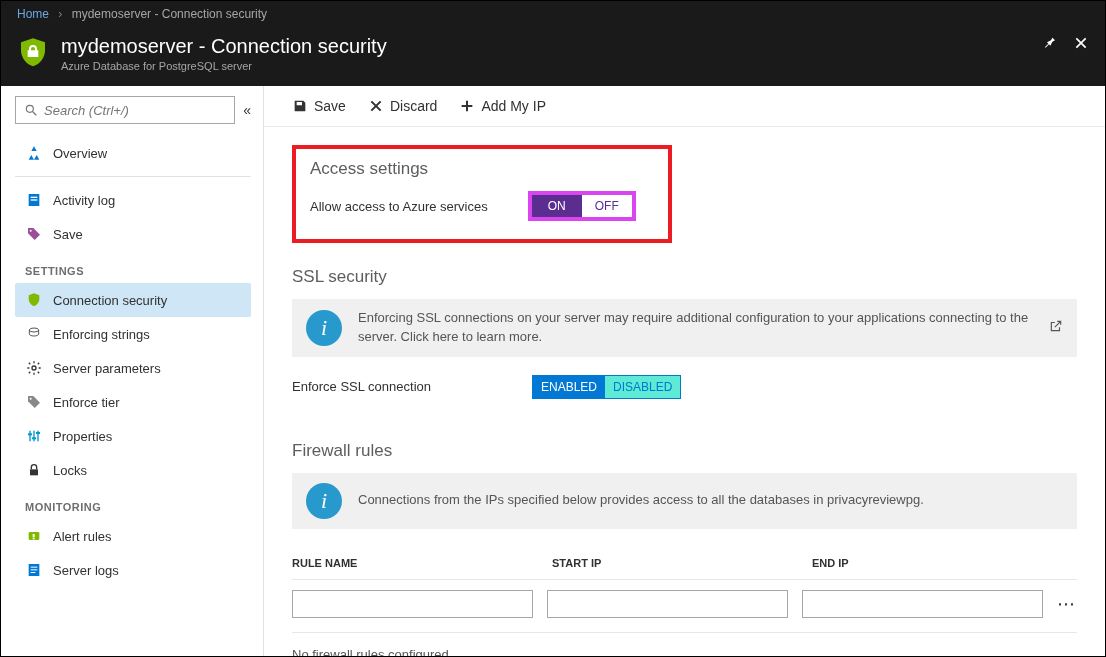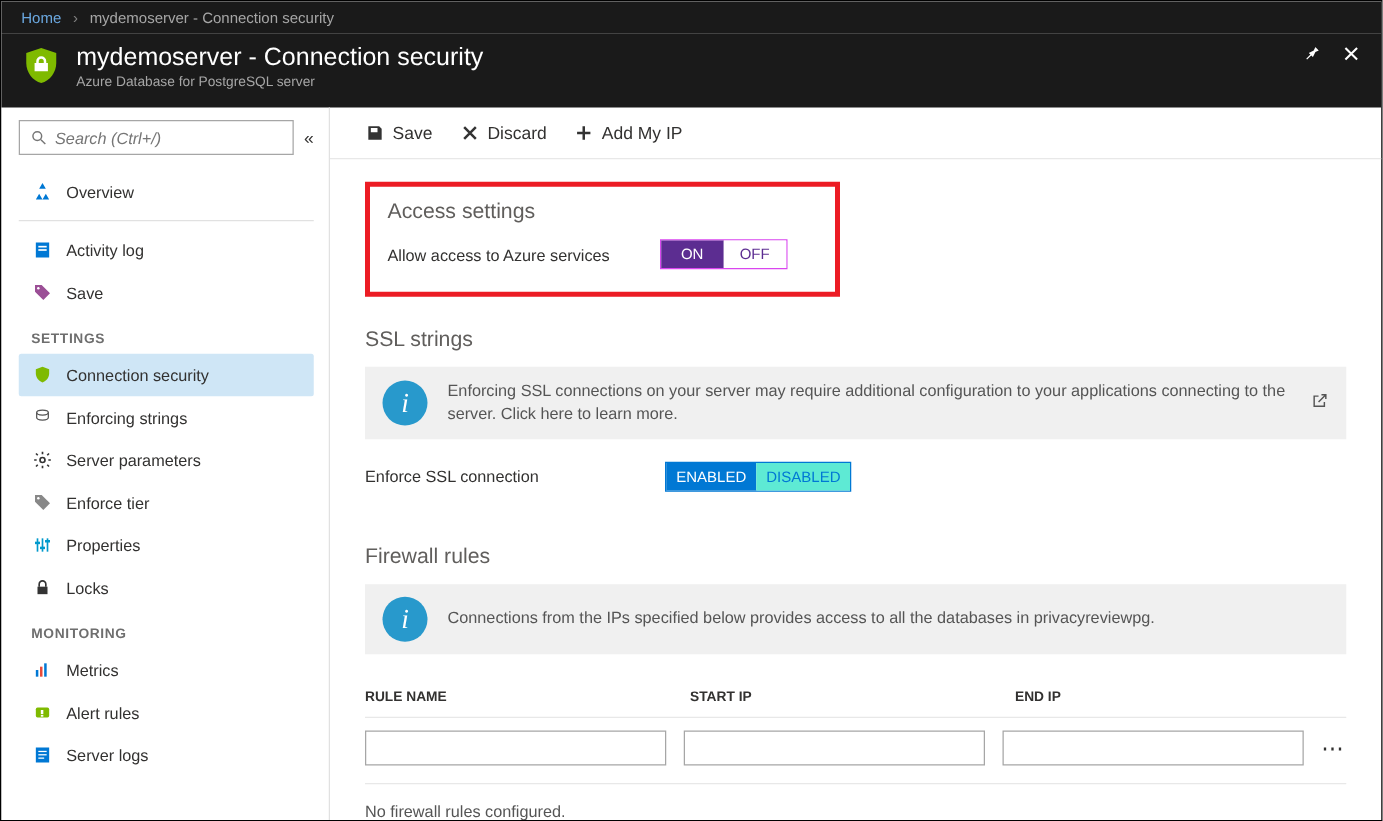--- a/index.html
+++ b/index.html
@@ -39,21 +39,21 @@
 
 .toolbar { display: flex; gap: 22px; padding: 12px 28px; border-bottom: 1px solid #e8e8e8;}
 .tbtn { display:flex; align-items:center; gap:6px; cursor:pointer; font-size:14px;}
 .tbtn svg { width:16px; height:16px; }
 
 
 .content { padding: 18px 28px; }
 .highlight-box { border: 4px solid #ec1c24; padding: 10px 14px 18px; margin-bottom: 24px; max-width: 380px;}
 .section-title { color: #605e5c; font-size: 17px; margin-bottom: 12px; }
 .row-inline { display:flex; align-items:center; gap: 40px;}
-.toggle { display:flex; border:1px solid #d946ef;}
+.toggle { display:flex; border:4px solid #d946ef;}
 .toggle .opt { width:50px; text-align:center; padding:4px 0; font-size:12px; cursor:pointer;}
 .toggle .on { background:#5c2d91; color:#fff;}
 .toggle .off { background:#fff; color:#5c2d91;text-align:center;}
 
 .toggle-blue { display:flex; border:1px solid #0078d4;}
 .toggle-blue .opt { padding:4px 8px; font-size:12px; cursor:pointer;}
 .toggle-blue .on { background:#0078d4; color:#fff;}
 .toggle-blue .off { background:#5eead4; color:#0078d4;}
 
 .info-banner { background:#f0f0f0; display:flex; align-items:center; padding:10px 14px; gap:16px; margin-bottom:18px;}
@@ -200,30 +200,20 @@
           </svg>
         </span>
       <span>Locks</span>
     </div>
 
     <div class="nav-head">MONITORING</div>
 
     <div class="nav-item">
       <span class="ico">
           <svg width="16" height="16" viewBox="0 0 24 24">
-            <rect x="4" y="12" width="3" height="8" fill="#0078d4"></rect>
-            <rect x="9" y="8" width="3" height="12" fill="#e74c3c"></rect>
-            <rect x="14" y="4" width="3" height="16" fill="#0078d4"></rect>
-          </svg>
-        </span>
-      <span>Metrics</span>
-    </div>
-    <div class="nav-item">
-      <span class="ico">
-          <svg width="16" height="16" viewBox="0 0 24 24">
             <rect x="4" y="6" width="16" height="12" rx="2" fill="#7fba00"></rect>
             <rect x="10" y="9" width="3" height="5" fill="#fff"></rect>
             <rect x="10" y="15" width="3" height="2" fill="#fff"></rect>
           </svg>
         </span>
       <span>Alert rules</span>
     </div>
     <div class="nav-item">
       <span class="ico">
           <svg width="16" height="16" viewBox="0 0 24 24">
@@ -265,21 +255,21 @@
         <div class="section-title">Access settings</div>
         <div class="row-inline">
           <span>Allow access to Azure services</span>
           <div class="toggle">
             <div class="opt on">ON</div>
             <div class="opt off">OFF</div>
           </div>
         </div>
       </div>
 
-      <div class="section-title">SSL strings</div>
+      <div class="section-title">SSL security</div>
       <div class="info-banner">
         <div class="iicon">i</div>
         <div class="txt">Enforcing SSL connections on your server may require additional configuration to your applications connecting to the server.  Click here to learn more.</div>
         <span class="ext"><svg width="14" height="14" viewBox="0 0 24 24">
               <path fill="none" stroke="#555" stroke-width="2" d="M14 4h6v6M20 4L10 14M18 14v6H4V6h6"></path>
             </svg></span>
       </div>
       <div class="row-inline subsection">
         <span style="width:200px;">Enforce SSL connection</span>
         <div class="toggle-blue">

